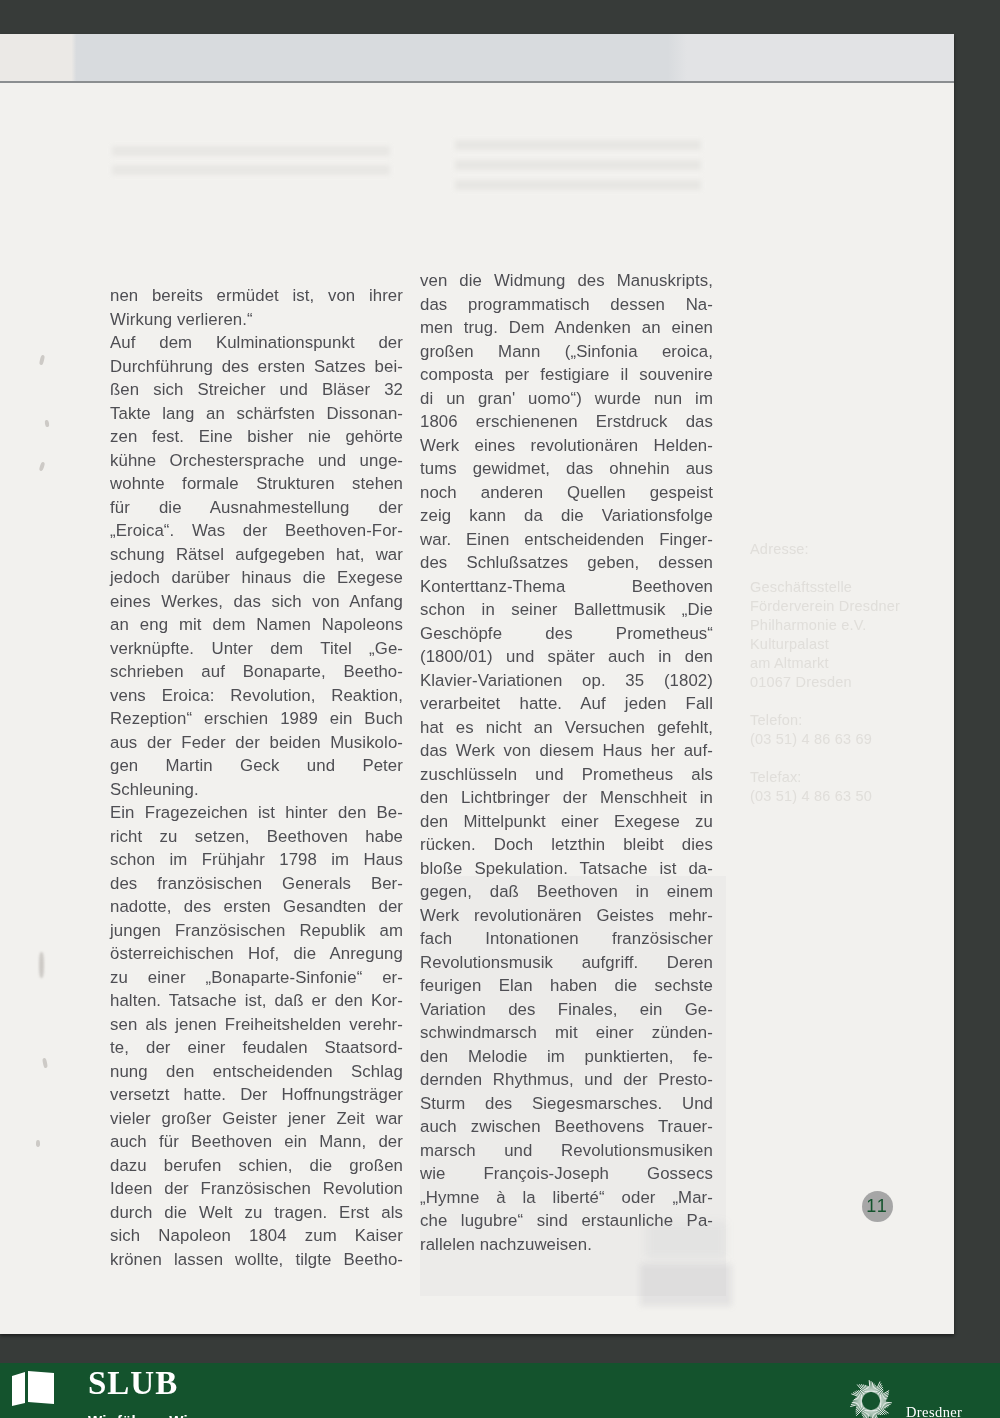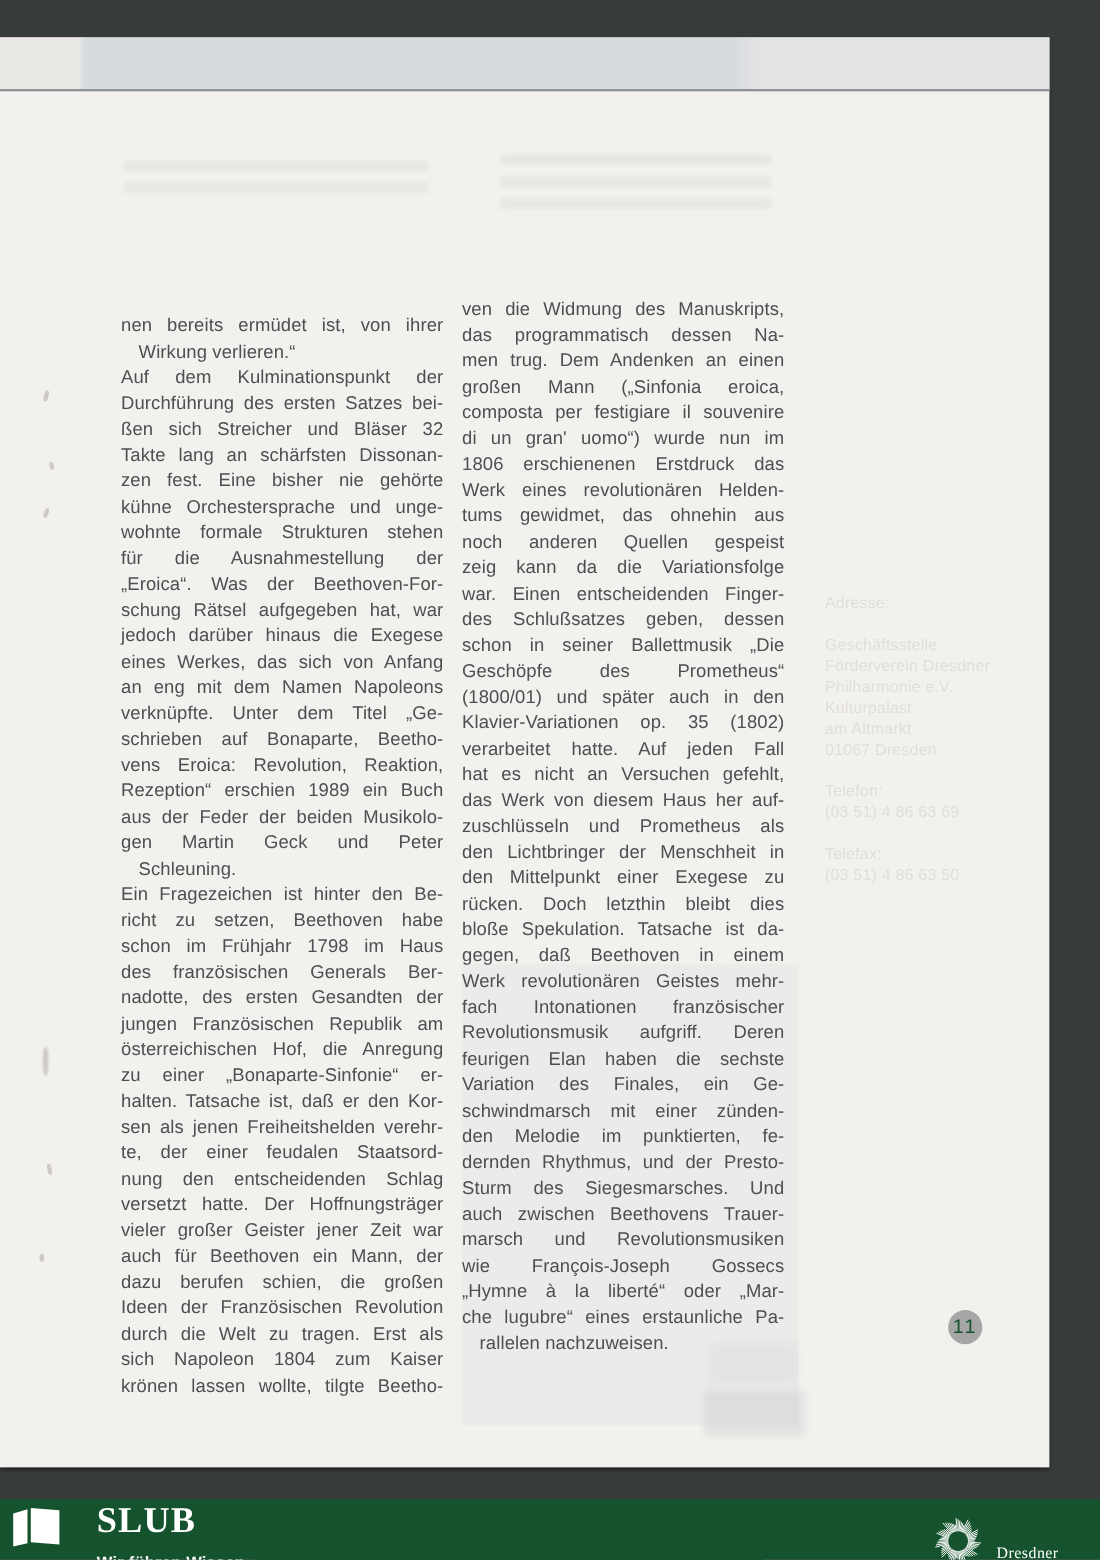--- a/index.html
+++ b/index.html
@@ -42,21 +42,21 @@
   .bleed-address div{height:19px;}
   
   .col{
     position:absolute;top:269px;width:293px;
     font-size:16.8px;line-height:23.5px;color:#4e4e53;
     letter-spacing:.1px;
   }
   .col-left{left:110px;}
   .col-right{left:420px;}
   .tl{height:23.5px;text-align:justify;text-align-last:justify;}
-  .tl.fl{text-align-last:left;margin-left:16px;}
+  .tl.fl{text-align-last:left;}
   
   .pagenum{
     position:absolute;left:862px;top:1191px;width:31px;height:31px;
     border-radius:50%;background:#a6a6a6;
     display:flex;align-items:center;justify-content:center;
     font-size:18px;color:#14532d;letter-spacing:2px;
   }
   
   .footer{
     position:absolute;left:0;top:1363px;width:1000px;height:55px;
@@ -169,20 +169,21 @@
         <div class="tl">großen Mann („Sinfonia eroica,</div>
         <div class="tl">composta per festigiare il souvenire</div>
         <div class="tl">di un gran' uomo“) wurde nun im</div>
         <div class="tl">1806 erschienenen Erstdruck das</div>
         <div class="tl">Werk eines revolutionären Helden-</div>
         <div class="tl">tums gewidmet, das ohnehin aus</div>
         <div class="tl">noch anderen Quellen gespeist</div>
         <div class="tl">zeig kann da die Variationsfolge</div>
         <div class="tl">war. Einen entscheidenden Finger-</div>
         <div class="tl">des Schlußsatzes geben, dessen</div>
+        <div class="tl">Konterttanz-Thema Beethoven</div>
         <div class="tl">schon in seiner Ballettmusik „Die</div>
         <div class="tl">Geschöpfe des Prometheus“</div>
         <div class="tl">(1800/01) und später auch in den</div>
         <div class="tl">Klavier-Variationen op. 35 (1802)</div>
         <div class="tl">verarbeitet hatte. Auf jeden Fall</div>
         <div class="tl">hat es nicht an Versuchen gefehlt,</div>
         <div class="tl">das Werk von diesem Haus her auf-</div>
         <div class="tl">zuschlüsseln und Prometheus als</div>
         <div class="tl">den Lichtbringer der Menschheit in</div>
         <div class="tl">den Mittelpunkt einer Exegese zu</div>
@@ -195,21 +196,21 @@
         <div class="tl">feurigen Elan haben die sechste</div>
         <div class="tl">Variation des Finales, ein Ge-</div>
         <div class="tl">schwindmarsch mit einer zünden-</div>
         <div class="tl">den Melodie im punktierten, fe-</div>
         <div class="tl">dernden Rhythmus, und der Presto-</div>
         <div class="tl">Sturm des Siegesmarsches. Und</div>
         <div class="tl">auch zwischen Beethovens Trauer-</div>
         <div class="tl">marsch und Revolutionsmusiken</div>
         <div class="tl">wie François-Joseph Gossecs</div>
         <div class="tl">„Hymne à la liberté“ oder „Mar-</div>
-        <div class="tl">che lugubre“ eines erstaunliche Pa-</div>
+        <div class="tl">che lugubre“ sind erstaunliche Pa-</div>
         <div class="tl fl">rallelen nachzuweisen.</div>
       </div>
 
     <div class="pagenum" style="top:1157px;">
       <span>11</span>
     </div>
   </div>
 
   <div class="footer">
 

